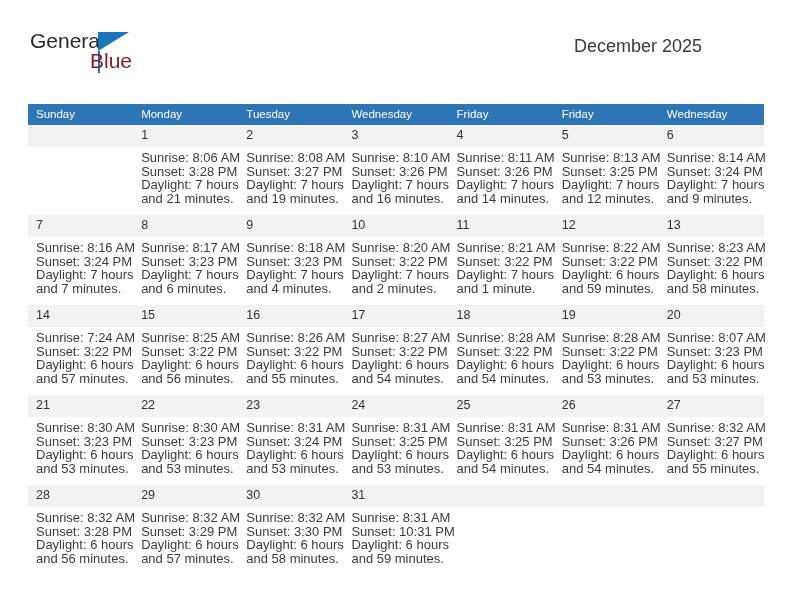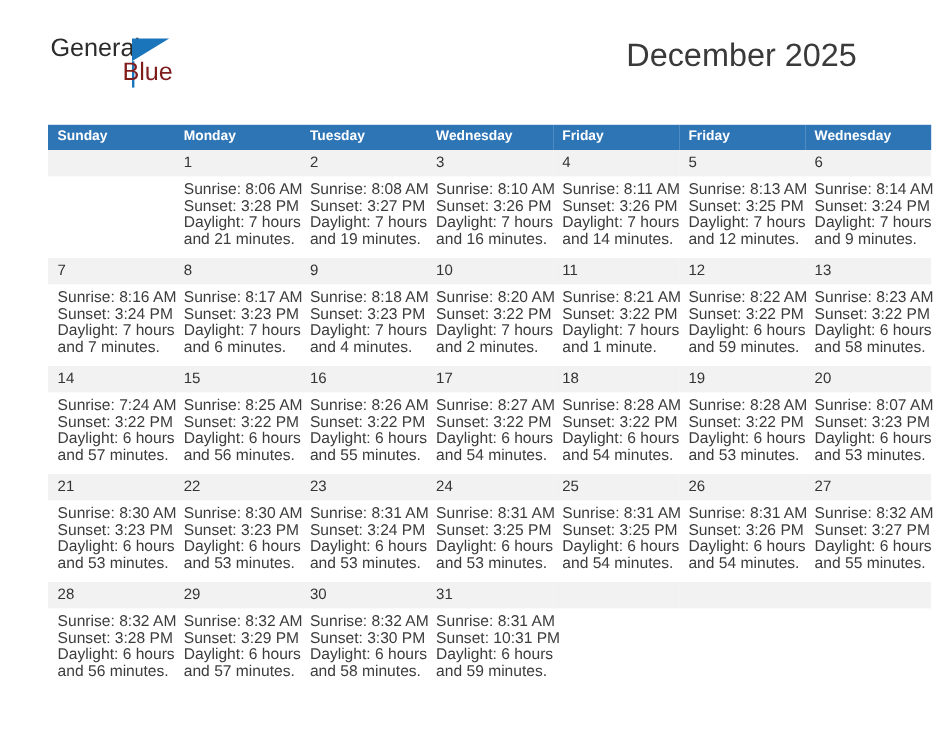--- a/index.html
+++ b/index.html
@@ -11,21 +11,20 @@
     width: 792px;
     height: 612px;
     font-family: "Liberation Sans", sans-serif;
     overflow: hidden;
   }
   .page {
     position: relative;
     width: 736px;
     height: 612px;
     box-sizing: border-box;
-    margin-left: 12px;
   }
 
   
   .top {
     position: relative;
     height: 72px;
   }
   .logo {
     position: absolute;
     left: 30px;
@@ -68,21 +67,21 @@
     background: #1b75bb;
   }
 
   .title-block {
     position: absolute;
     right: 34px;
     top: 30px;
     text-align: right;
   }
   .cal-title {
-    font-size: 27px;
+    font-size: 18px;
     color: #3a3a3a;
     line-height: 32px;
     white-space: nowrap;
   }
   .cal-sub {
     font-size: 14.5px;
     color: #3a3a3a;
     line-height: 20px;
     margin-top: 6px;
     white-space: nowrap;
@@ -97,21 +96,21 @@
   }
   table.cal {
     border-collapse: collapse;
     width: 736px;
     table-layout: fixed;
   }
   table.cal th {
     background: #2e75b6;
     color: #ffffff;
     font-size: 11.5px;
-    font-weight: bold;
+    font-weight: normal;
     text-align: left;
     padding: 4px 0 5px 8px;
     height: 12px;
     border: none;
   }
   table.cal td {
     vertical-align: top;
     padding: 0;
     border: none;
     width: 105.14px;

